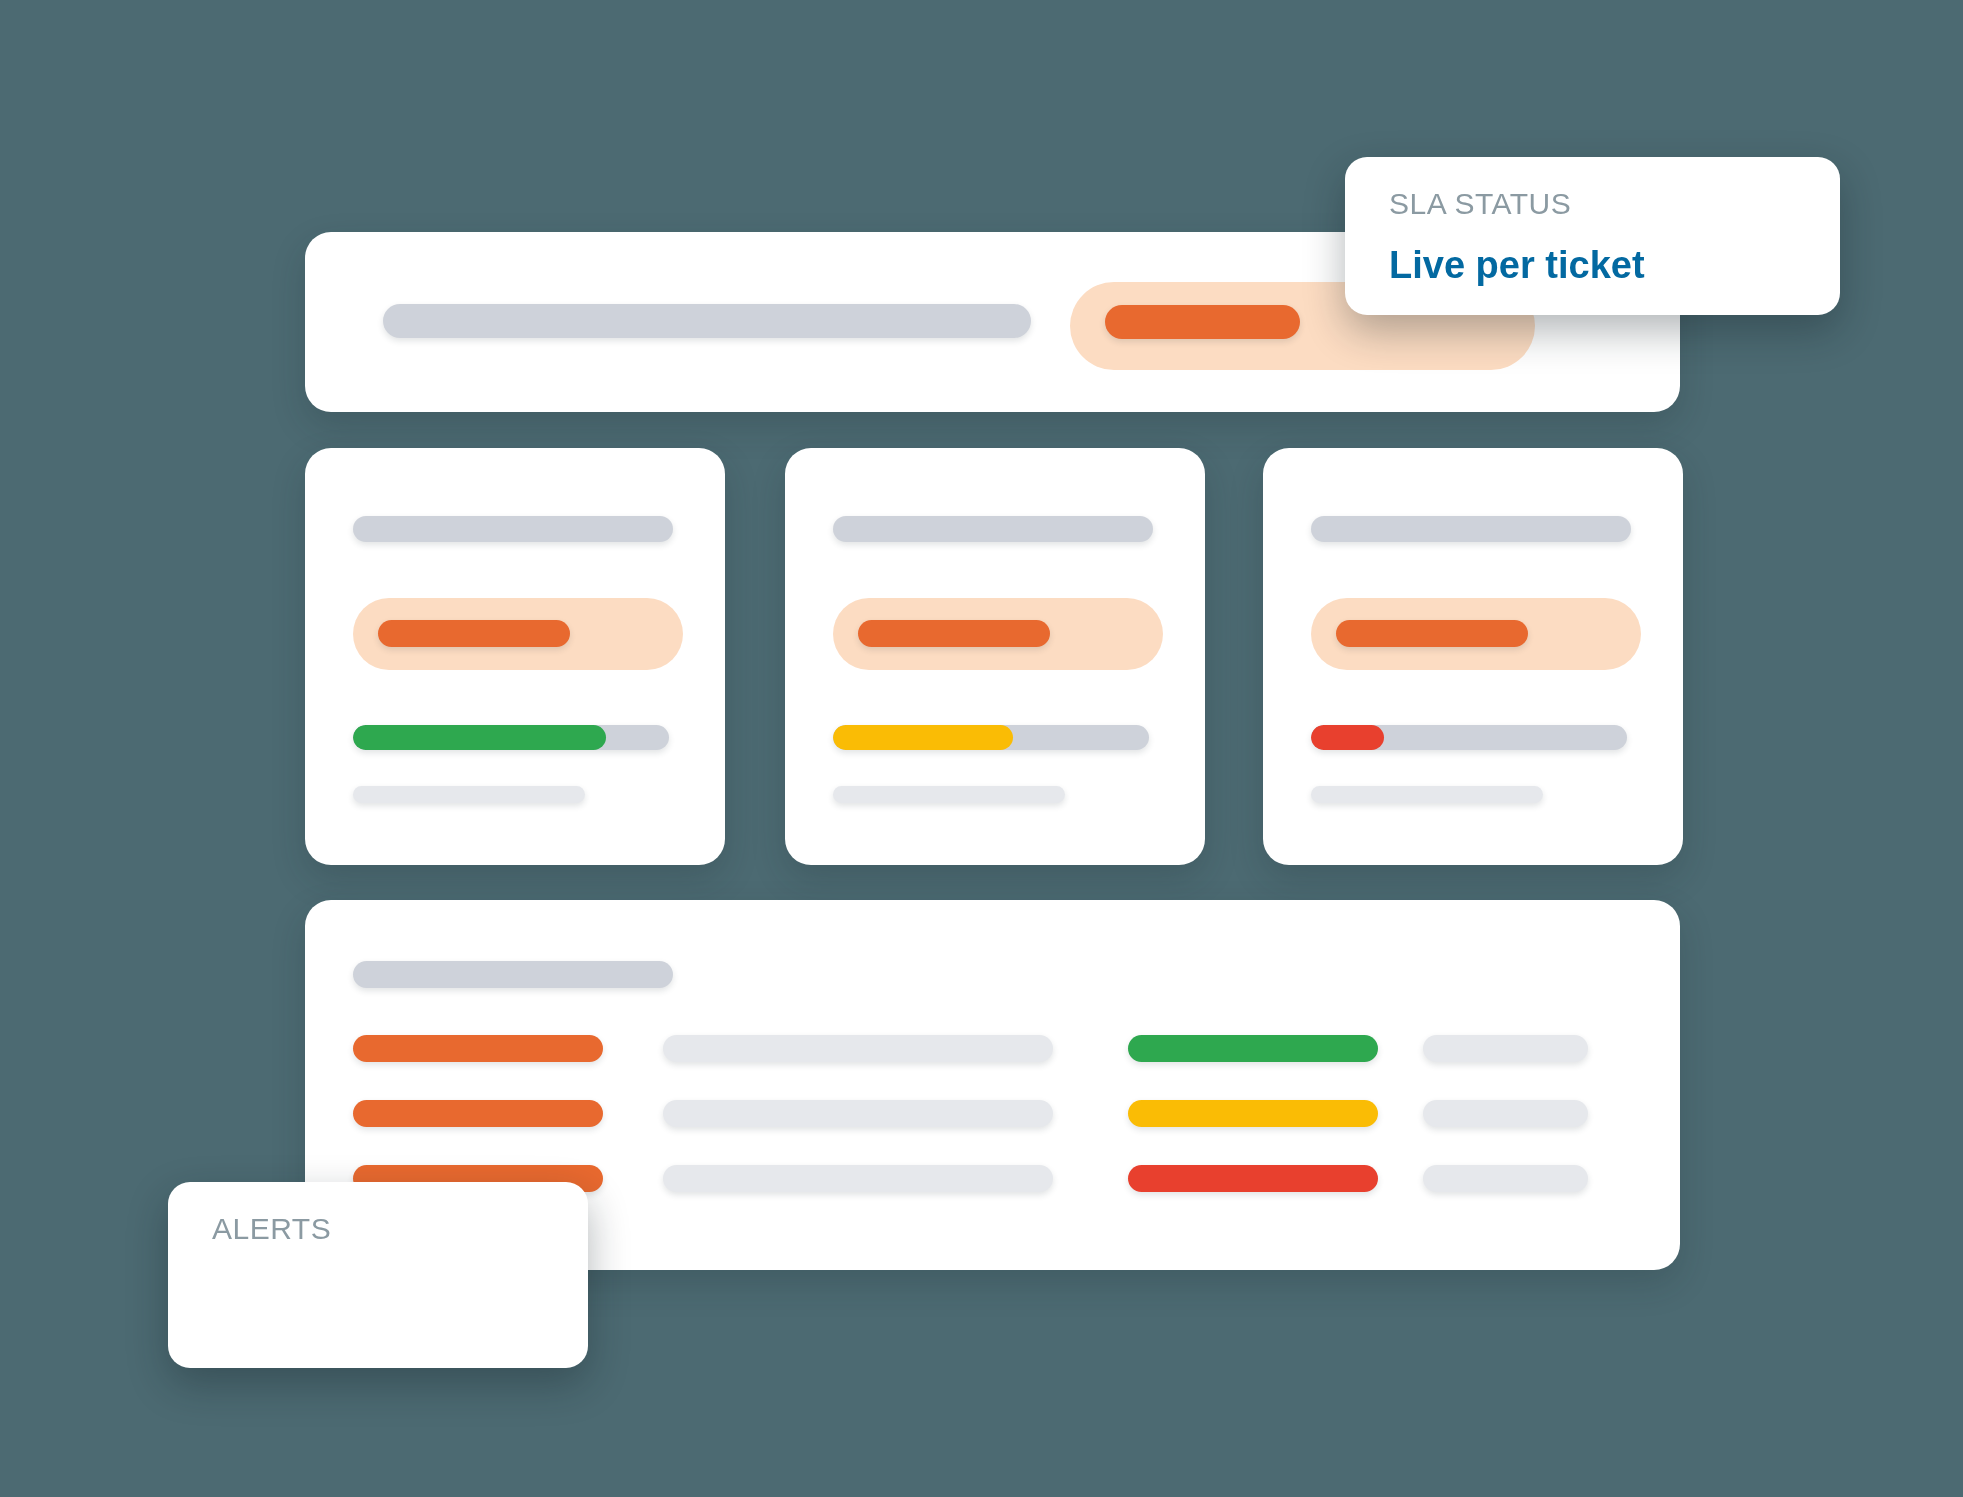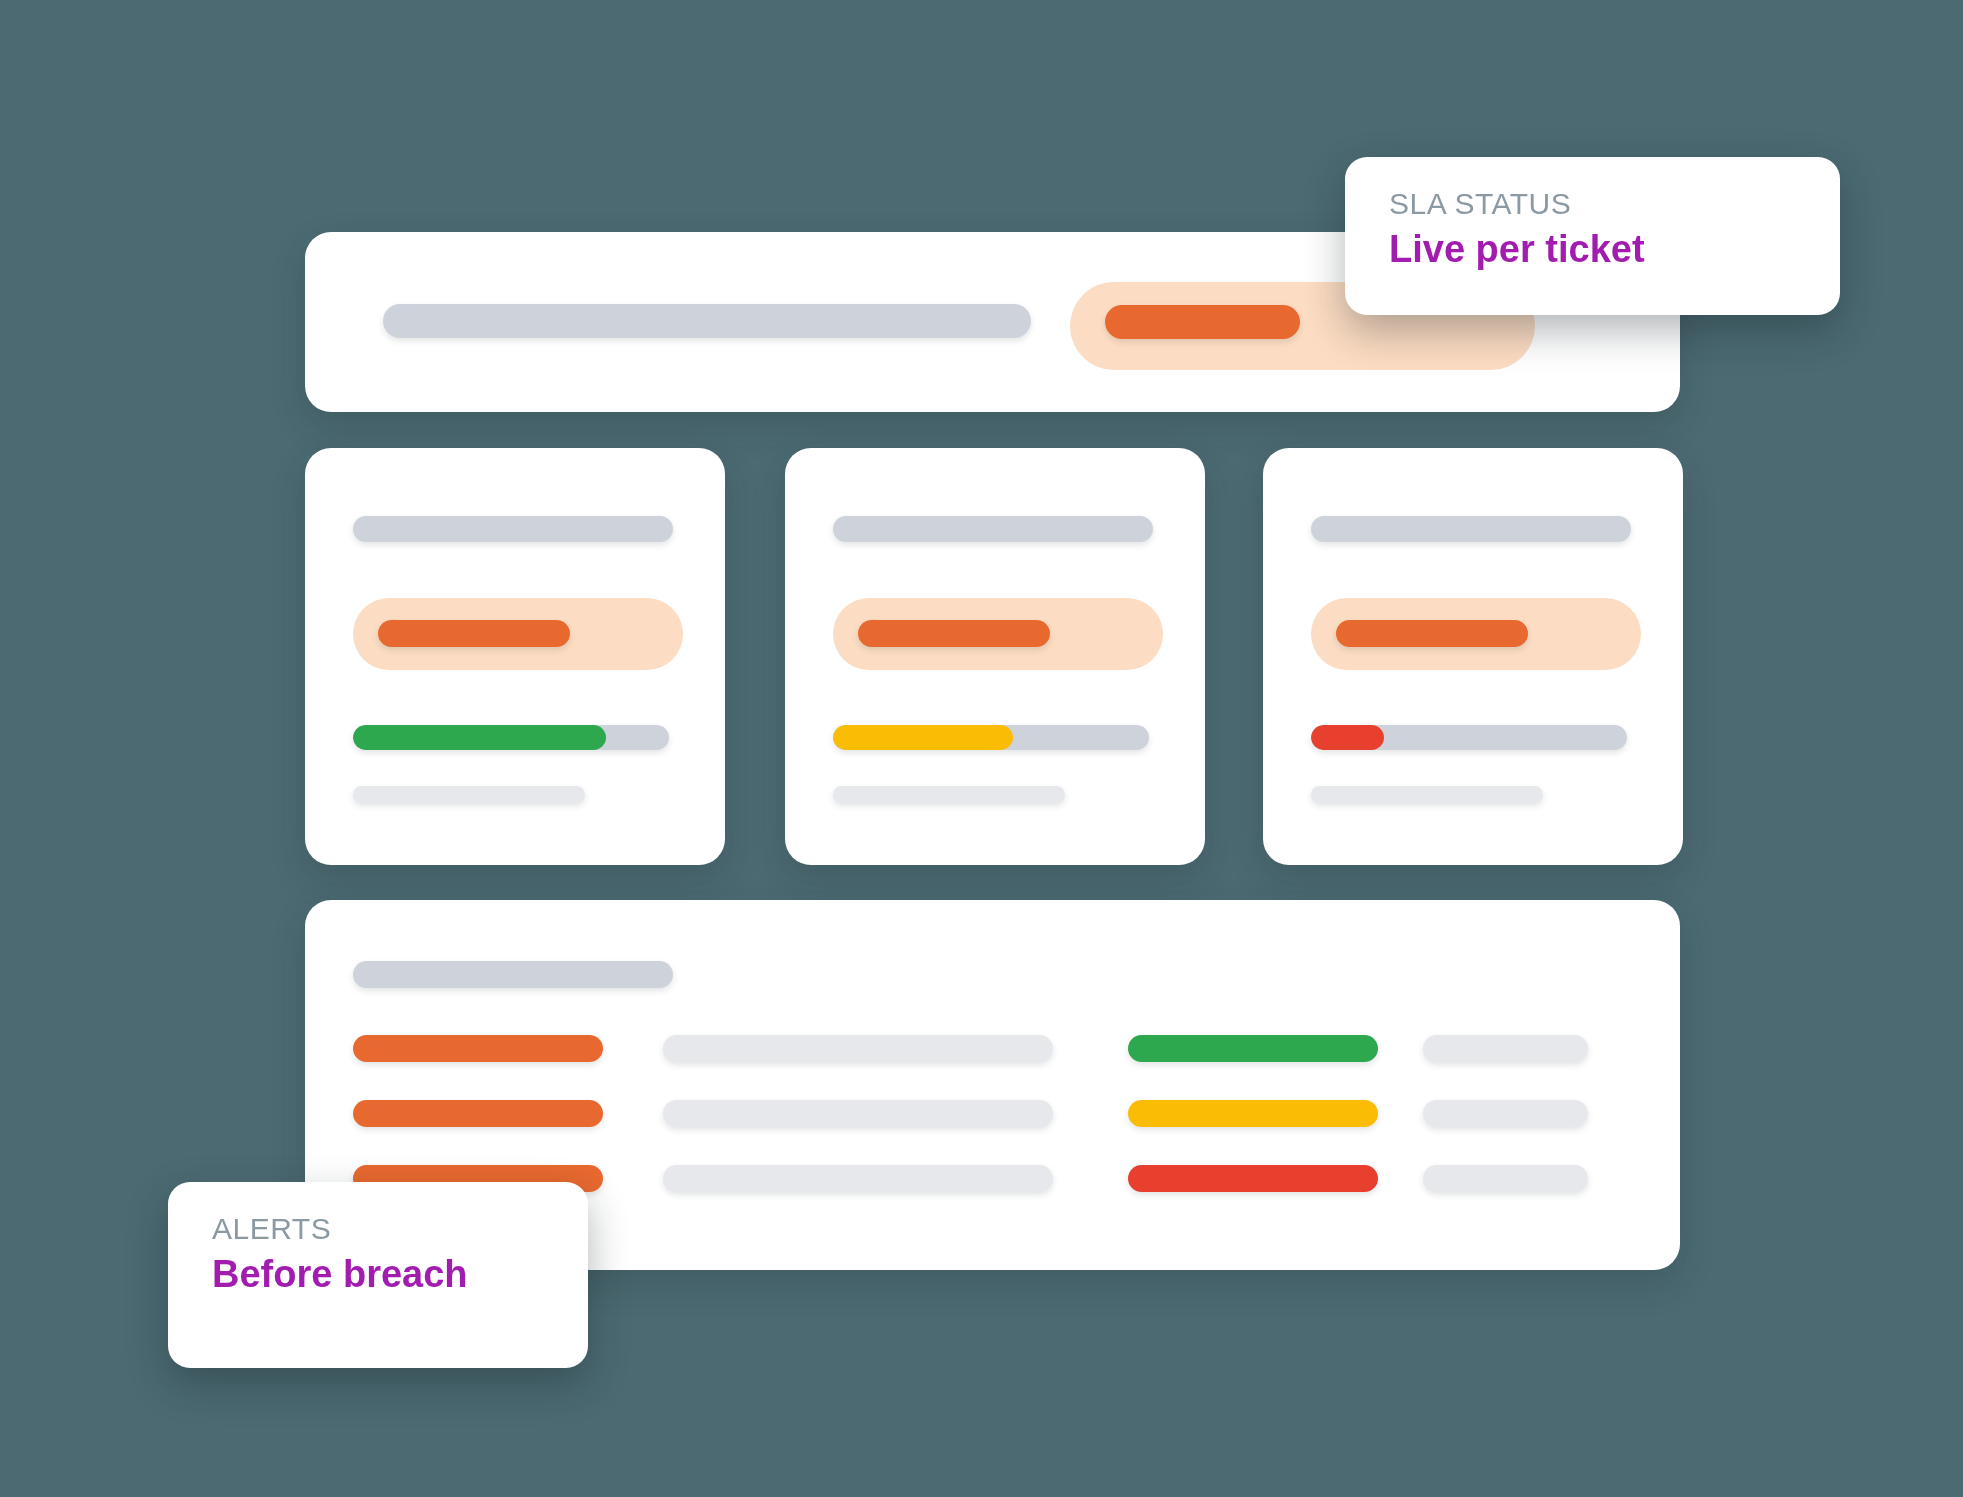--- a/index.html
+++ b/index.html
@@ -132,25 +132,25 @@
     box-sizing: border-box;
   }
   .badge-kicker {
     color: #8b9aa2;
     font-size: 30px;
     letter-spacing: 0.5px;
     line-height: 1.1;
     white-space: nowrap;
   }
   .badge-value {
-    color: #a21caf;
+    color: #0369a1;
     font-size: 38px;
     font-weight: 700;
     line-height: 1.25;
-    margin-top: 6px;
+    margin-top: 22px;
     white-space: nowrap;
   }
   #badge-sla {
     left: 1345px; top: 157px;
     width: 495px; height: 158px;
   }
   #badge-alerts {
     left: 168px; top: 1182px;
     width: 420px; height: 186px;
   }
@@ -226,16 +226,15 @@
     </div>
   </div>
 
   <div class="badge" id="badge-sla">
     <div class="badge-kicker">SLA STATUS</div>
     <div class="badge-value">Live per ticket</div>
   </div>
 
   <div class="badge" id="badge-alerts">
     <div class="badge-kicker">ALERTS</div>
-    <div class="badge-value">Before breach</div>
   </div>
 
 </div>
 
 </body></html>

